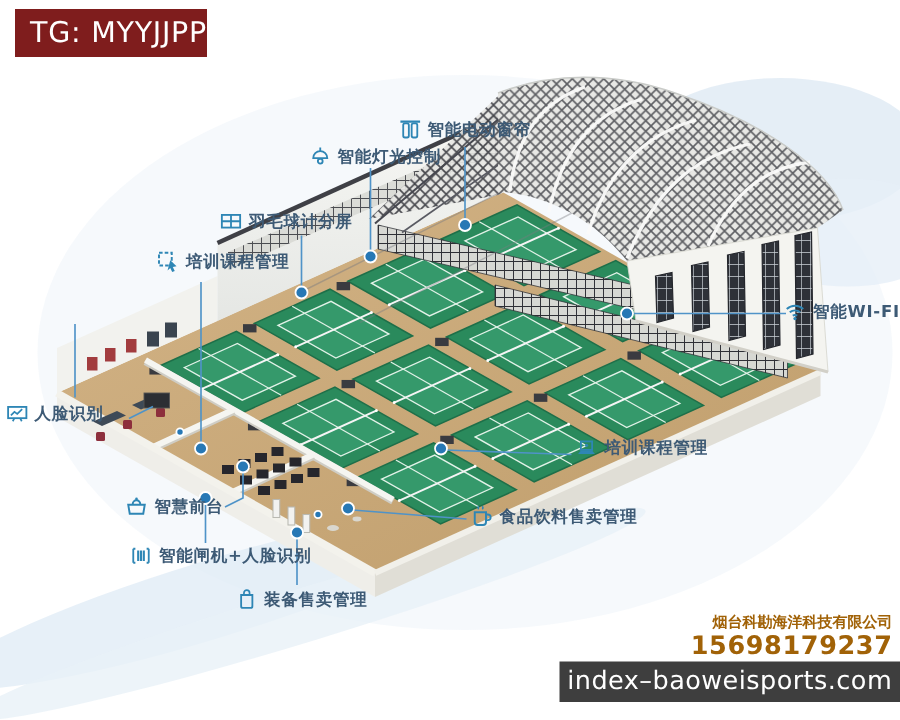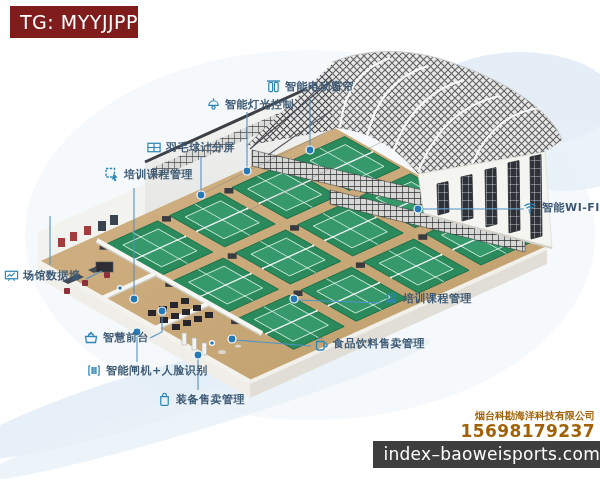--- a/index.html
+++ b/index.html
@@ -2,36 +2,36 @@
 <html><head>
 <meta charset="utf-8">
 <style>
   html,body{margin:0;padding:0;background:#ffffff;}
   #stage{
     position:relative;width:600px;height:480px;overflow:hidden;background:#ffffff;
     font-family:"DejaVu Sans","Liberation Sans",sans-serif;
   }
   #scene{position:absolute;left:0;top:0;}
   .callout{
-    position:absolute;display:flex;align-items:center;gap:4px;
+    position:absolute;display:flex;align-items:flex-end;gap:4px;
     white-space:nowrap;pointer-events:none;
   }
   .callout .txt{
     font-size:11px;font-weight:700;color:#3d5a75;letter-spacing:0.5px;
   }
   .callout svg{flex:0 0 auto;display:block;}
   #tg-box{
     position:absolute;left:10px;top:6px;width:128px;height:32px;
     background:#7f1d1d;color:#ffffff;font-size:19px;line-height:32px;
     padding-left:10px;box-sizing:border-box;letter-spacing:0.5px;
   }
   #site-bar{
     position:absolute;left:373px;top:441px;width:227px;height:27px;
     background:#3e3e3e;color:#ffffff;font-size:17px;line-height:27px;
-    text-align:right;letter-spacing:0.3px;
+    text-align:center;letter-spacing:0.3px;
   }
   #vendor{
     position:absolute;right:5px;top:410px;text-align:right;color:#a16207;
     font-weight:700;line-height:1.15;
   }
   #vendor .vname{font-size:10px;}
   #vendor .vphone{font-size:17px;letter-spacing:0.4px;}
 </style>
 </head>
 <body>
@@ -263,21 +263,21 @@
     </svg>
     <span class="txt">智能WI-FI</span>
   </div>
 
   <div class="callout" style="left:4px;top:268px">
     <svg width="15" height="15" viewBox="0 0 16 16">
       <rect x="1.5" y="3.5" width="13" height="8" stroke="#2e86b5" stroke-width="1.3" fill="none"></rect>
       <path d="M3.5,9.5 l2.5,-2.5 2,1.5 3.5,-3.5" stroke="#2e86b5" stroke-width="1.2" fill="none"></path>
       <path d="M6,11.5 l-1.2,2.2 M10,11.5 l1.2,2.2" stroke="#2e86b5" stroke-width="1.2"></path>
     </svg>
-    <span class="txt">场馆数据墙</span>
+    <span class="txt">人脸识别</span>
   </div>
 
   <div class="callout" style="left:383px;top:291px">
     <svg width="16" height="15" viewBox="0 0 16 16">
       <rect x="4" y="3.5" width="8" height="6" stroke="#2e86b5" stroke-width="1.3" fill="none"></rect>
       <circle cx="8" cy="6.3" r="1.2" fill="#2e86b5"></circle>
       <path d="M2,12.5 H14 L12,10 H4 Z" fill="#2e86b5"></path>
     </svg>
     <span class="txt">培训课程管理</span>
   </div>

